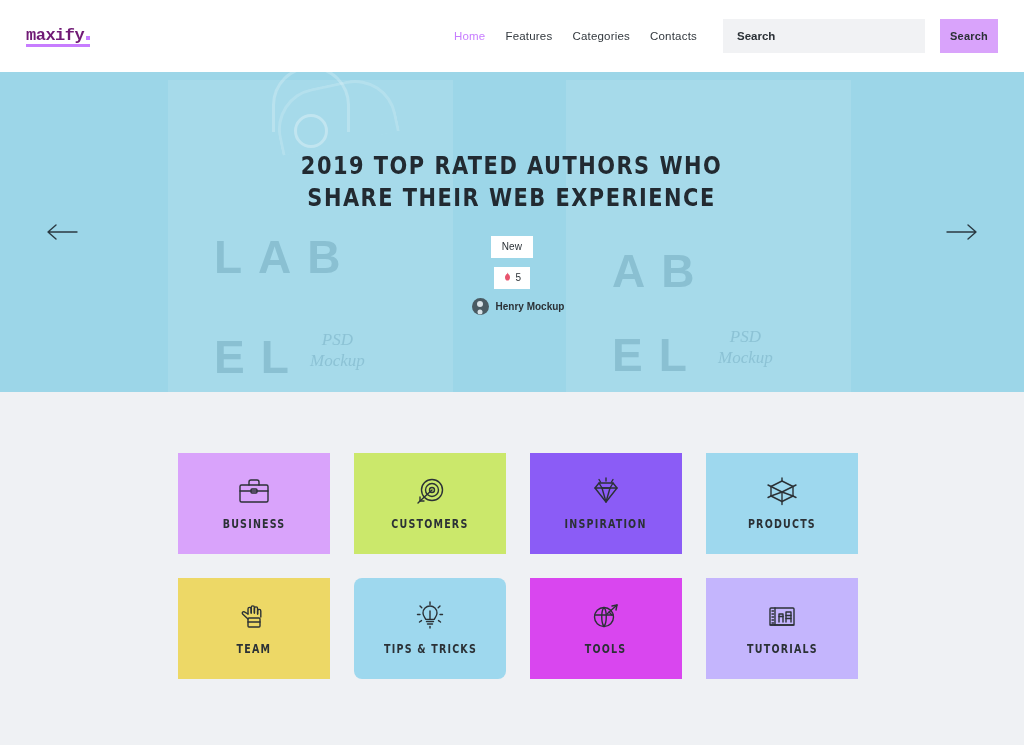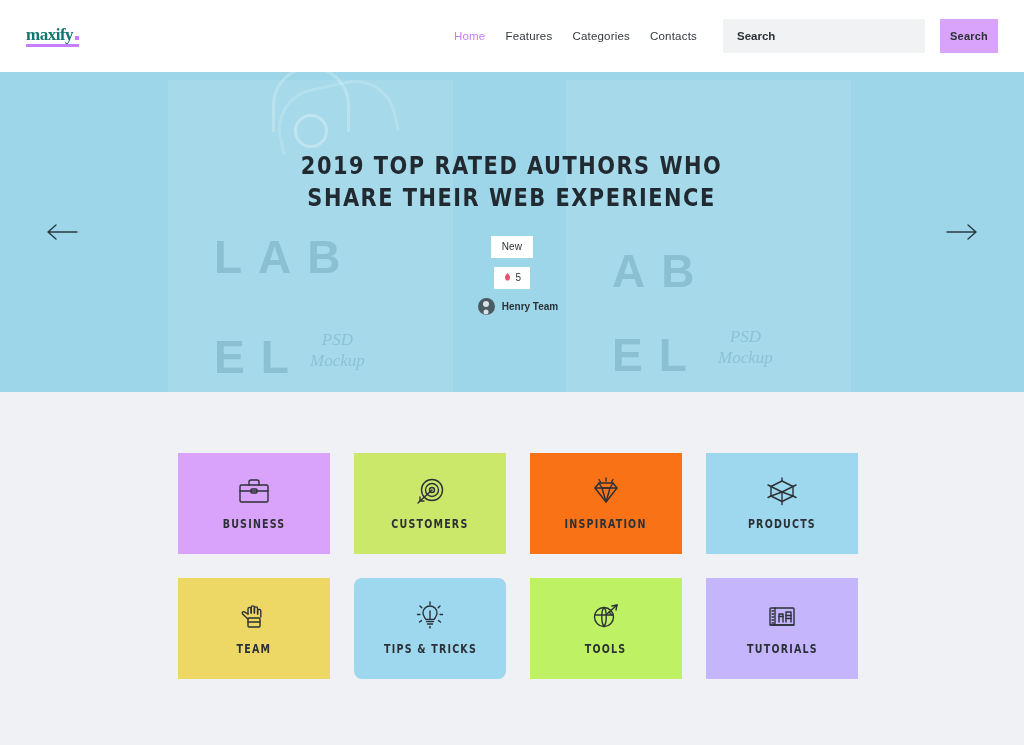--- a/index.html
+++ b/index.html
@@ -30,25 +30,25 @@
   }
 
   .brand {
     display: inline-block;
     position: relative;
     padding-bottom: 2px;
     cursor: pointer;
     user-select: none;
   }
   .brand-text {
-    font-family: Liberation Serif, serif;
+    font-family: Liberation Mono, monospace;
     font-size: 17px;
     font-weight: bold;
     letter-spacing: -0.5px;
-    color: #0f766e;
+    color: #701a75;
     line-height: 1;
     display: inline-block;
   }
   .brand-underline {
     position: absolute;
     left: 0;
     bottom: -1px;
     width: 100%;
     height: 3px;
     background: #c77dff;
@@ -381,21 +381,21 @@
 
       <span class="badge badge-likes">
         <svg class="flame-icon" width="9" height="11" viewBox="0 0 9 11">
           <path d="M4.5 0.5 C5.2 2.4 7 2.9 7 5.2 C7 7.3 5.9 8.6 4.5 8.6 C3.1 8.6 2 7.3 2 5.2 C2 3.6 3 3.2 3.3 1.9 C3.7 2.7 4.1 2.6 4.5 0.5 Z" fill="#e8546d"></path>
         </svg>
         <span>5</span>
       </span>
 
       <span class="author">
         <span class="avatar"></span>
-        <span class="author-name">Henry Team</span>
+        <span class="author-name">Henry Mockup</span>
       </span>
     </div>
   </div>
 </section>
 
 <section class="categories">
   <div class="cat-grid">
 
     <a class="cat-tile" href="#" style="background: rgb(217, 163, 251);">
       <svg class="cat-icon" width="34" height="30" viewBox="0 0 34 30">
@@ -415,21 +415,21 @@
           <circle cx="19" cy="14" r="10.5"></circle>
           <circle cx="19" cy="14" r="6.5"></circle>
           <circle cx="19" cy="14" r="2.5"></circle>
           <path d="M19 14 L7 25"></path>
           <path d="M7 25 L5 27 M7 25 L11 25 M7 25 L7 21"></path>
         </g>
       </svg>
       <span class="cat-label">Customers</span>
     </a>
 
-    <a class="cat-tile" href="#" style="background: #f97316;">
+    <a class="cat-tile" href="#" style="background: #8b5cf6;">
       <svg class="cat-icon" width="34" height="30" viewBox="0 0 34 30">
         <g fill="none" stroke="#2b3136" stroke-width="1.4" stroke-linecap="round" stroke-linejoin="round">
           <path d="M6 12 h22 l-11 14 Z"></path>
           <path d="M6 12 L10 7 h14 l4 5"></path>
           <path d="M10 7 L13 12 L17 26 L21 12 L24 7"></path>
           <path d="M13 12 h8"></path>
           <path d="M17 2 v3 M10 3.5 l1.5 2.5 M24 3.5 l-1.5 2.5"></path>
         </g>
       </svg>
       <span class="cat-label">Inspiration</span>
@@ -468,21 +468,21 @@
           <path d="M17 5 a7 7 0 0 1 7 7 c0 3 -2 4.5 -2.8 6.4 h-8.4 C12 16.5 10 15 10 12 a7 7 0 0 1 7 -7 Z"></path>
           <path d="M13.5 20.5 h7 M14.5 23 h5"></path>
           <path d="M17 25.5 v1.5"></path>
           <path d="M17 1 v2.5 M7 5 l1.8 1.8 M27 5 l-1.8 1.8 M4.5 13.5 h2.5 M27 13.5 h2.5 M6.5 21 l2 -1.4 M27.5 21 l-2 -1.4"></path>
           <path d="M17 10 v8.4"></path>
         </g>
       </svg>
       <span class="cat-label">Tips &amp; Tricks</span>
     </a>
 
-    <a class="cat-tile" href="#" style="background: #bef264;">
+    <a class="cat-tile" href="#" style="background: #d946ef;">
       <svg class="cat-icon" width="34" height="30" viewBox="0 0 34 30">
         <g fill="none" stroke="#2b3136" stroke-width="1.4" stroke-linecap="round" stroke-linejoin="round">
           <circle cx="15" cy="16" r="9.5"></circle>
           <path d="M5.7 14 h18.6 M15 6.5 c3 3 3 15.5 0 19 M15 6.5 c-3 3 -3 15.5 0 19"></path>
           <path d="M18 13 L28 4"></path>
           <path d="M28 4 l-1 5 M28 4 l-5 1"></path>
           <path d="M20 11 l3 3"></path>
         </g>
       </svg>
       <span class="cat-label">Tools</span>

